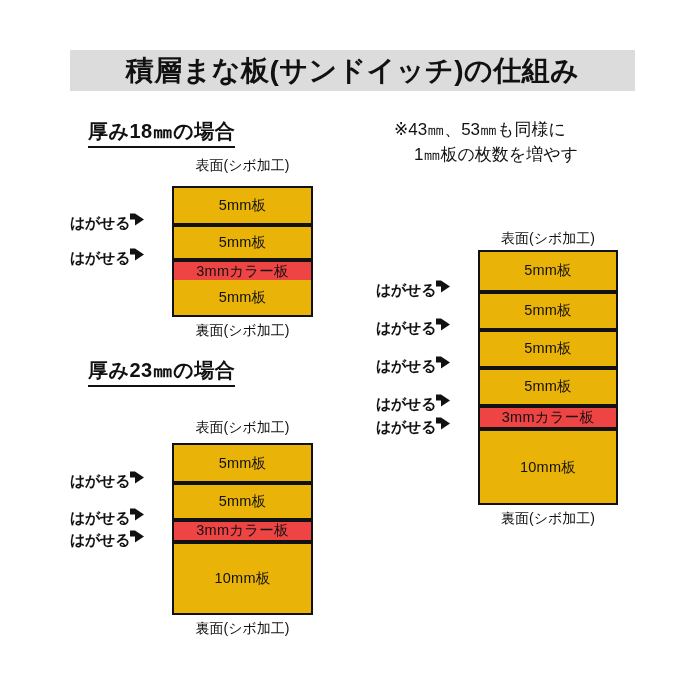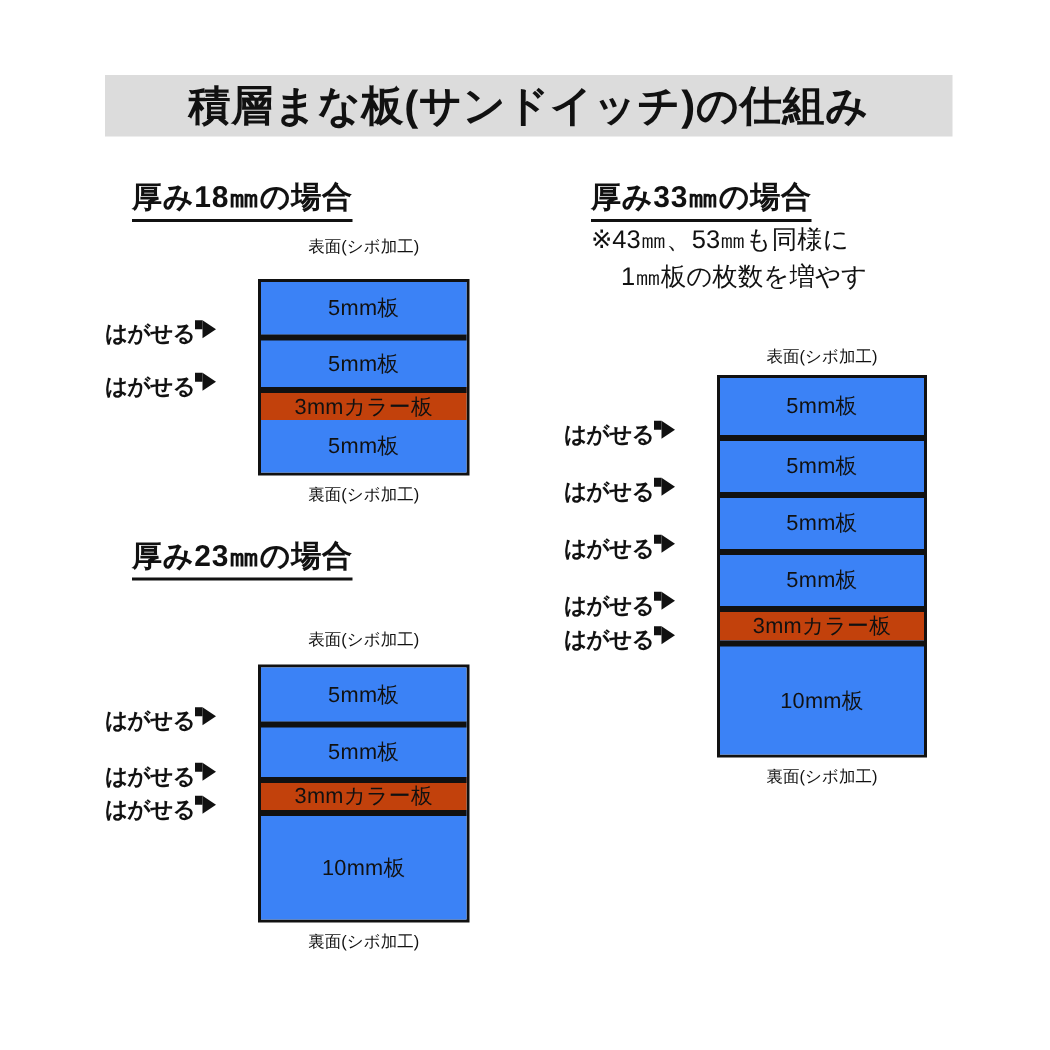--- a/index.html
+++ b/index.html
@@ -57,41 +57,41 @@
     white-space: nowrap;
     margin-top: 0;
   }
   .sec-note .note-ind {
     display: inline-block;
     padding-left: 20px;
   }
 
   
   .face-label {
-    font-size: 11px;
+    font-size: 14px;
     color: #111111;
     text-align: center;
     white-space: nowrap;
   }
   .stack {
     position: relative;
     border: 2px solid #111111;
     box-sizing: border-box;
     background: #ffffff;
   }
   .layer {
     position: relative;
     box-sizing: border-box;
     display: flex;
     align-items: center;
     justify-content: center;
-    background: #3b82f6;
+    background: #eab308;
   }
   .layer.color {
-    background: #c2410c;
+    background: #ef4444;
   }
   .layer.sep {
     border-top: 4px solid #111111;
   }
   .layer-label {
     font-size: 14.5px;
     color: #111111;
     white-space: nowrap;
     letter-spacing: 0.2px;
   }
@@ -168,21 +168,20 @@
     <div class="layer color sep" style="height: 22.5455px;">
       <span class="layer-label">3mmカラー板</span>
     </div>
     <div class="layer sep" style="height: 72.7273px;">
       <span class="layer-label">10mm板</span>
     </div>
   </div>
 <div class="face-label" style="position:absolute; left:172px; top:620px; width:141px;">裏面(シボ加工)</div>
 
 <div class="section" id="sec-33" style="left:394px; top:118px;">
-  <div class="sec-heading">厚み33㎜の場合</div>
   <div class="sec-note">
     <span>※43㎜、53㎜も同様に</span><br>
     <span class="note-ind">1㎜板の枚数を増やす</span>
   </div>
 </div>
 <div class="face-label" style="position:absolute; left:478px; top:230px; width:140px;">表面(シボ加工)</div>
 <div class="stack" id="stack-33" style="position:absolute; left:478px; top:250px; width:140px; height:255px;">
     <div class="layer" style="height: 37.9154px;">
       <span class="layer-label">5mm板</span>
     </div>

